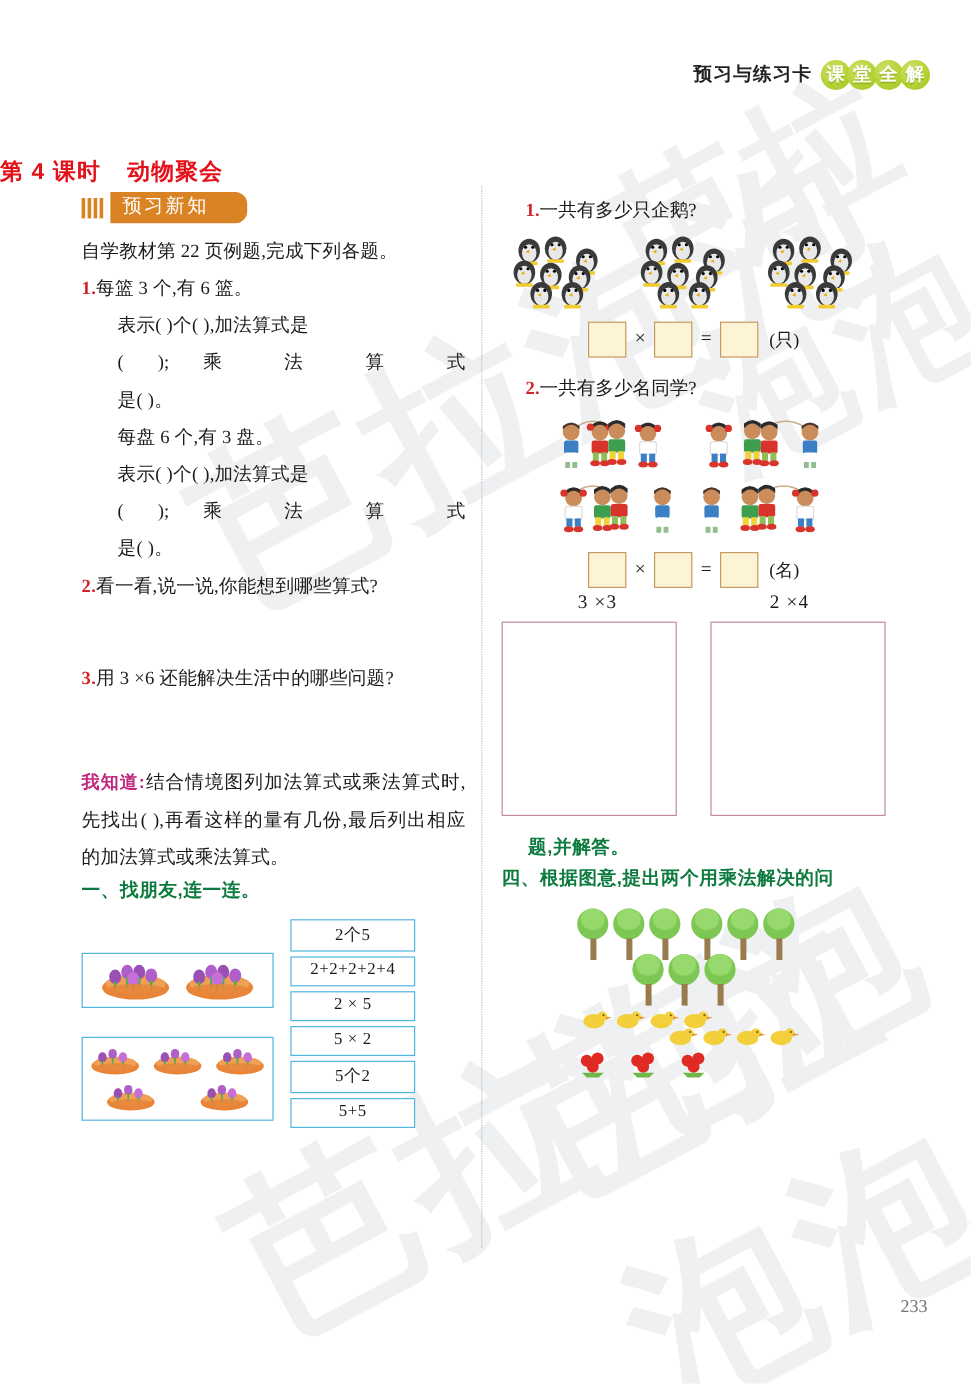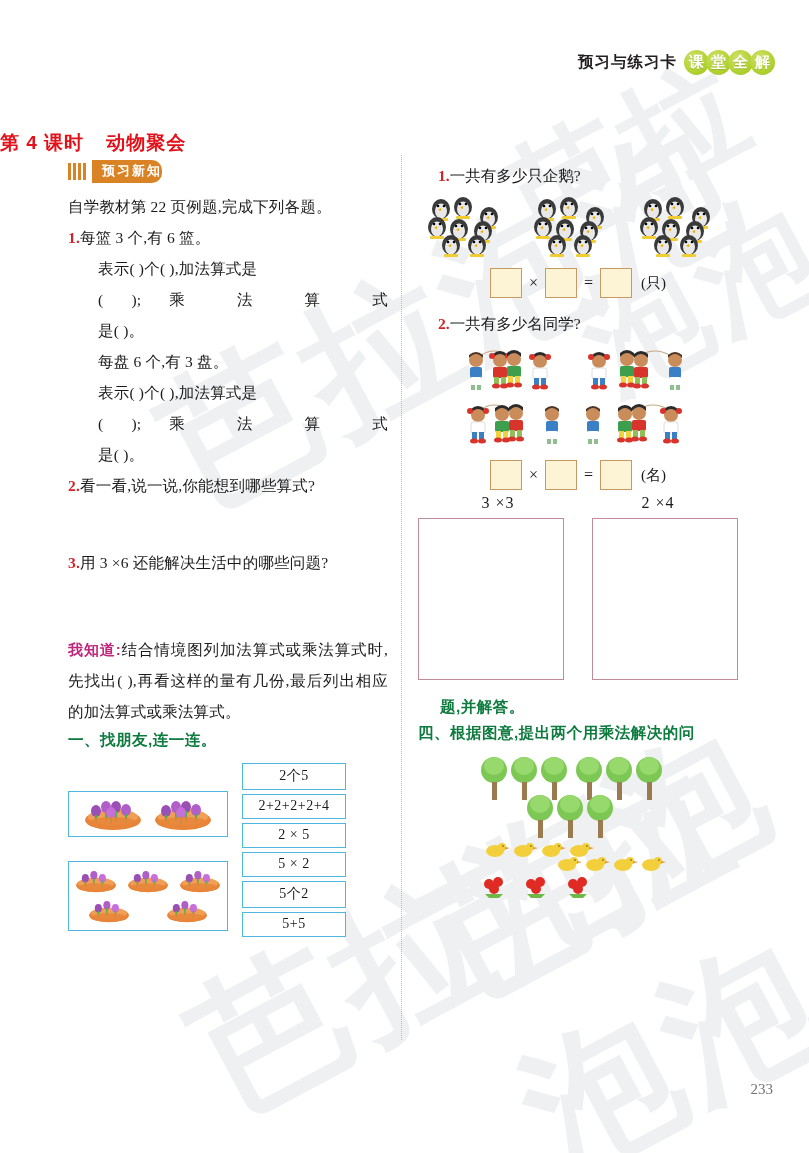--- a/index.html
+++ b/index.html
@@ -68,24 +68,24 @@
     width:0;height:885px;
     border-left:1.5px dotted #b9bcc0;
   }
 
   
   .sec-badge{display:flex;align-items:center;margin-bottom:8px;}
   .bars{display:flex;margin-right:4px;}
   .bars i{display:block;width:3px;height:17px;margin-right:2px;}
   .pill{
     border-radius:0 10px 10px 0;
-    padding:2px 0 3px 10px;
+    padding:2px 32px 3px 10px;
     color:#ffffff;
     font-family:"Liberation Sans", sans-serif;
-    font-weight:bold;font-size:13px;letter-spacing:2px;
+    font-weight:normal;font-size:16px;letter-spacing:2px;
   }
   .orange .pill{background:#d98324;}
   .orange .bars i{background:#d98324;}
   .yellow .pill{background:#e8d228;}
   .yellow .bars i{background:#e8d228;}
 
   
   .txt{
     font-family:"Liberation Serif", serif;
     font-size:15.5px;color:#1a1a1a;line-height:31px;

